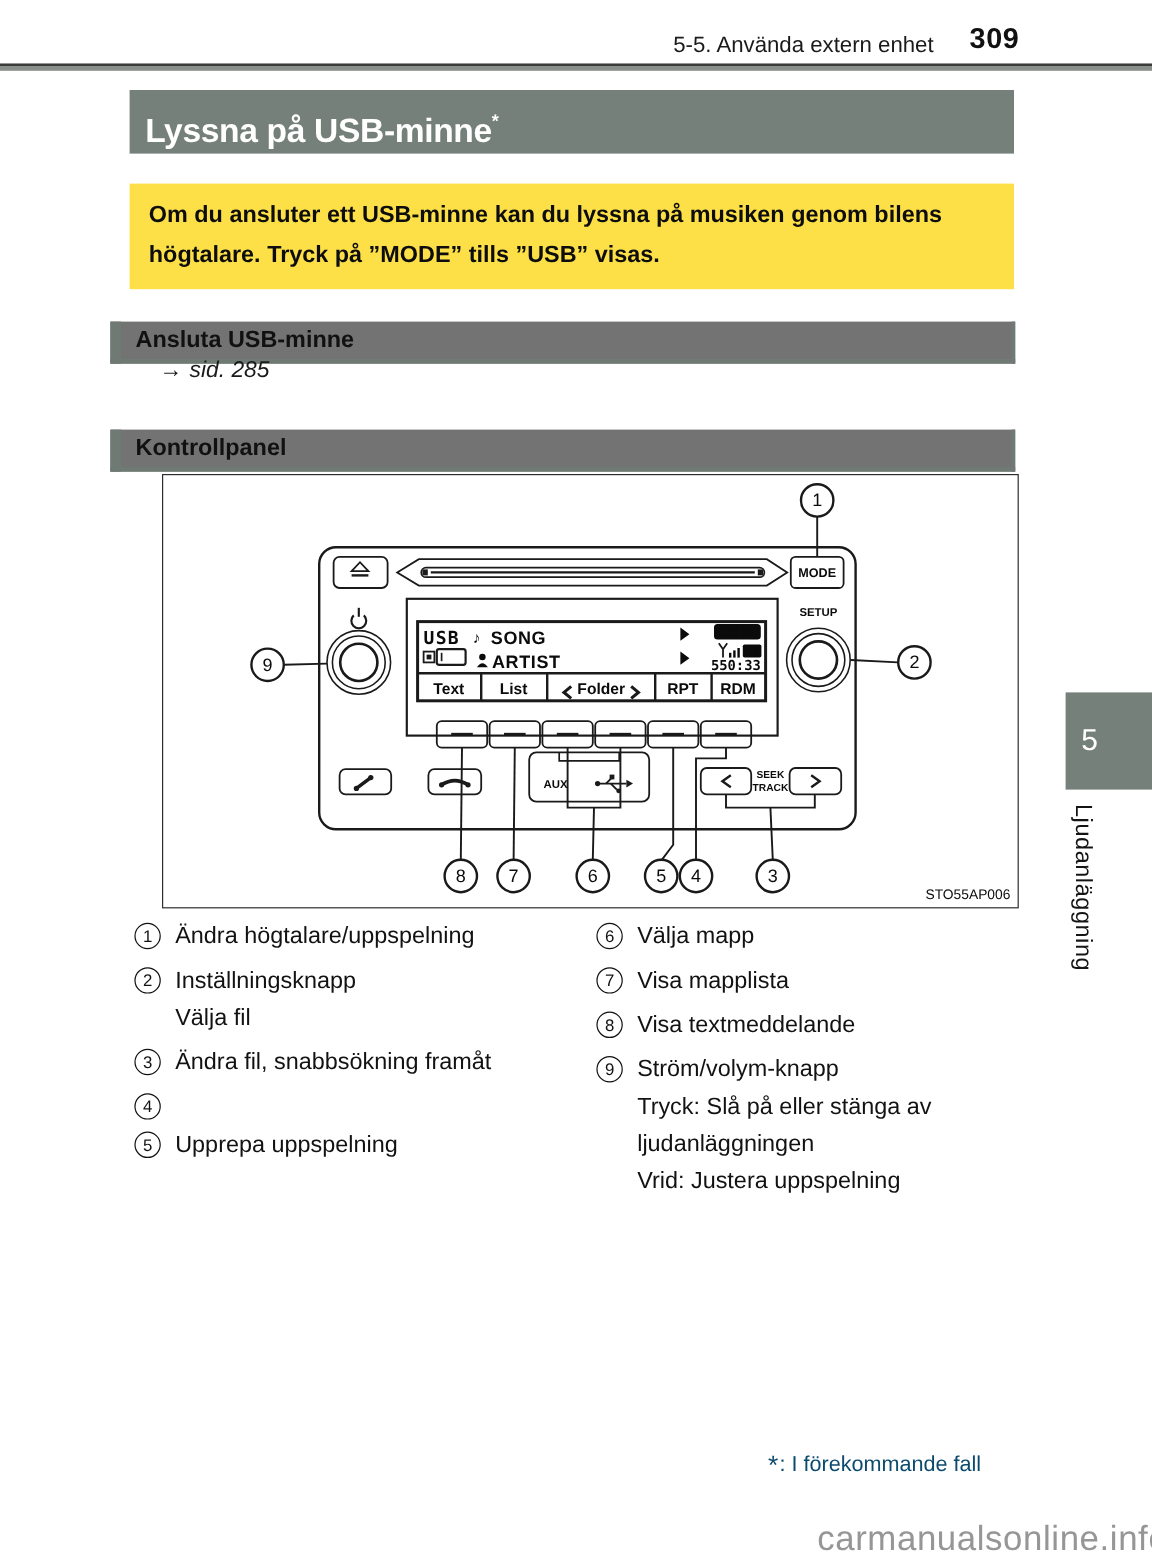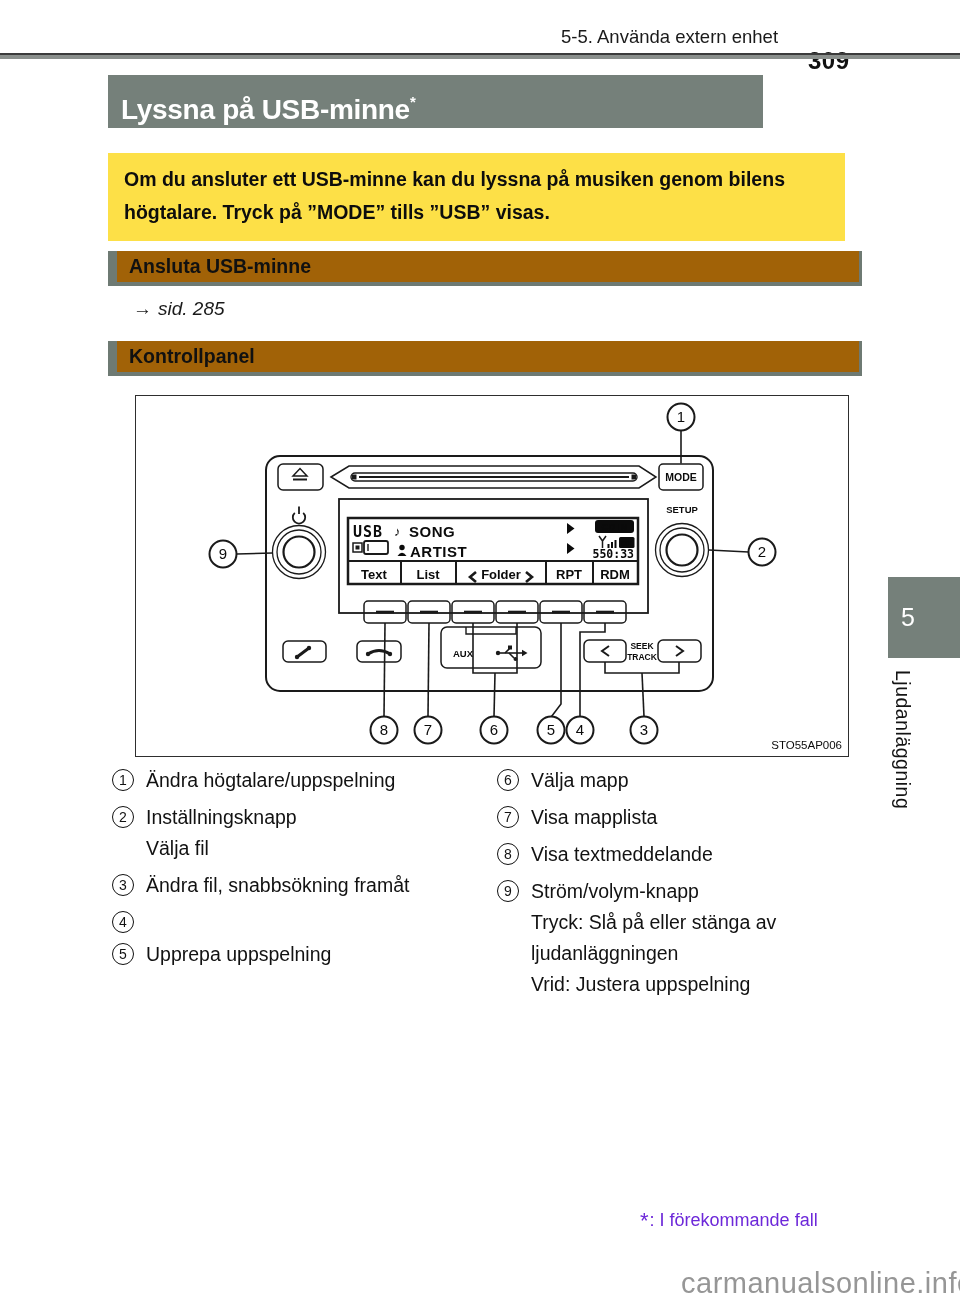--- a/index.html
+++ b/index.html
@@ -3,53 +3,53 @@
 <meta charset="utf-8">
 <style>
   html,body{margin:0;padding:0;}
   body{
     width:960px;height:1302px;position:relative;background:#ffffff;
     font-family:"Liberation Sans", sans-serif;color:#111;overflow:hidden;
   }
   .abs{position:absolute;}
   
   .hdr-label{top:26px;left:519px;font-size:18.5px;color:#1a1a1a;margin-left:42px;}
-  .hdr-page{top:19px;left:808px;font-size:24px;font-weight:bold;letter-spacing:.5px;margin-top:28px;}
+  .hdr-page{top:19px;left:808px;font-size:24px;font-weight:bold;letter-spacing:.5px;}
   .hdr-rule{top:53px;left:0;width:960px;height:4px;background:#8a8f8c;border-top:2px solid #3b3b3b;}
   
-  .title-bar{left:108px;top:75px;width:655px;height:53px;background:#75807a;}
+  .title-bar{left:108px;top:75px;width:737px;height:53px;background:#75807a;}
   .title-text{color:#fff;font-weight:bold;font-size:28px;line-height:53px;padding-left:13px;letter-spacing:-.3px;}
   .title-text sup{font-size:15px;vertical-align:12px;}
   
   .intro-box{left:108px;top:153px;width:705px;background:#fde047;padding:10px 16px 12px;
     font-size:19.5px;font-weight:bold;line-height:33px;color:#0d0d0d;}
   
-  .sec-head{left:108px;width:742px;height:31px;box-sizing:content-box;background:#a16207;
+  .sec-head{left:92px;width:742px;height:31px;box-sizing:content-box;background:#737373;
     border-left:9px solid #6e7a73;border-bottom:4px solid #6e7a73;border-right:3px solid #6e7a73;
-    font-size:19.5px;font-weight:bold;line-height:31px;}
+    font-size:19.5px;font-weight:bold;line-height:31px;margin-top:17px;}
   .sec-head span{padding-left:12px;}
   #sec-connect{top:251px;}
   #sec-panel{top:341px;}
   .ref-line{left:133px;top:298px;font-size:19px;color:#1a1a1a;font-style:italic;}
   .ref-line .arr{margin-right:6px;}
   
   .figure{left:135px;top:395px;width:712px;height:360px;border:1px solid #2e2e2e;background:#fff;}
   .figure svg{display:block;width:712px;height:360px;}
   svg text{font-family:"Liberation Sans", sans-serif;fill:#0b0b0b;}
   .lcd{font-family:"DejaVu Sans Mono", monospace;font-weight:bold;}
   
   .legend-col{top:765px;font-size:19.5px;line-height:31px;color:#121212;white-space:nowrap;}
   #legend-left{left:112px;width:380px;}
   #legend-right{left:497px;width:440px;}
   .legend-item{display:flex;margin-bottom:6px;}
   .co{flex:0 0 auto;width:20px;height:20px;border:1.7px solid #111;border-radius:50%;
     font-size:14px;line-height:20px;text-align:center;margin:4px 12px 0 0;font-weight:normal;}
   .legend-lines{min-width:0;}
   
-  .footnote{left:640px;top:1206px;font-size:18px;color:#6d28d9;}
+  .footnote{left:640px;top:1206px;font-size:18px;color:#0c4a6e;}
   .footnote .sym{font-size:22px;position:relative;top:2px;margin-right:1px;}
   .watermark{left:681px;top:1267px;font-size:29px;color:#969696;letter-spacing:.5px;}
   
   .chapter-tab{left:888px;top:577px;width:72px;height:81px;background:#75807a;color:#fff;
     font-size:25px;display:flex;align-items:center;}
   .chapter-tab span{padding-left:13px;}
   .chapter-vert{left:891px;top:670px;height:150px;writing-mode:vertical-rl;
     font-size:19.5px;color:#141414;letter-spacing:.5px;}
 </style>
 </head>

